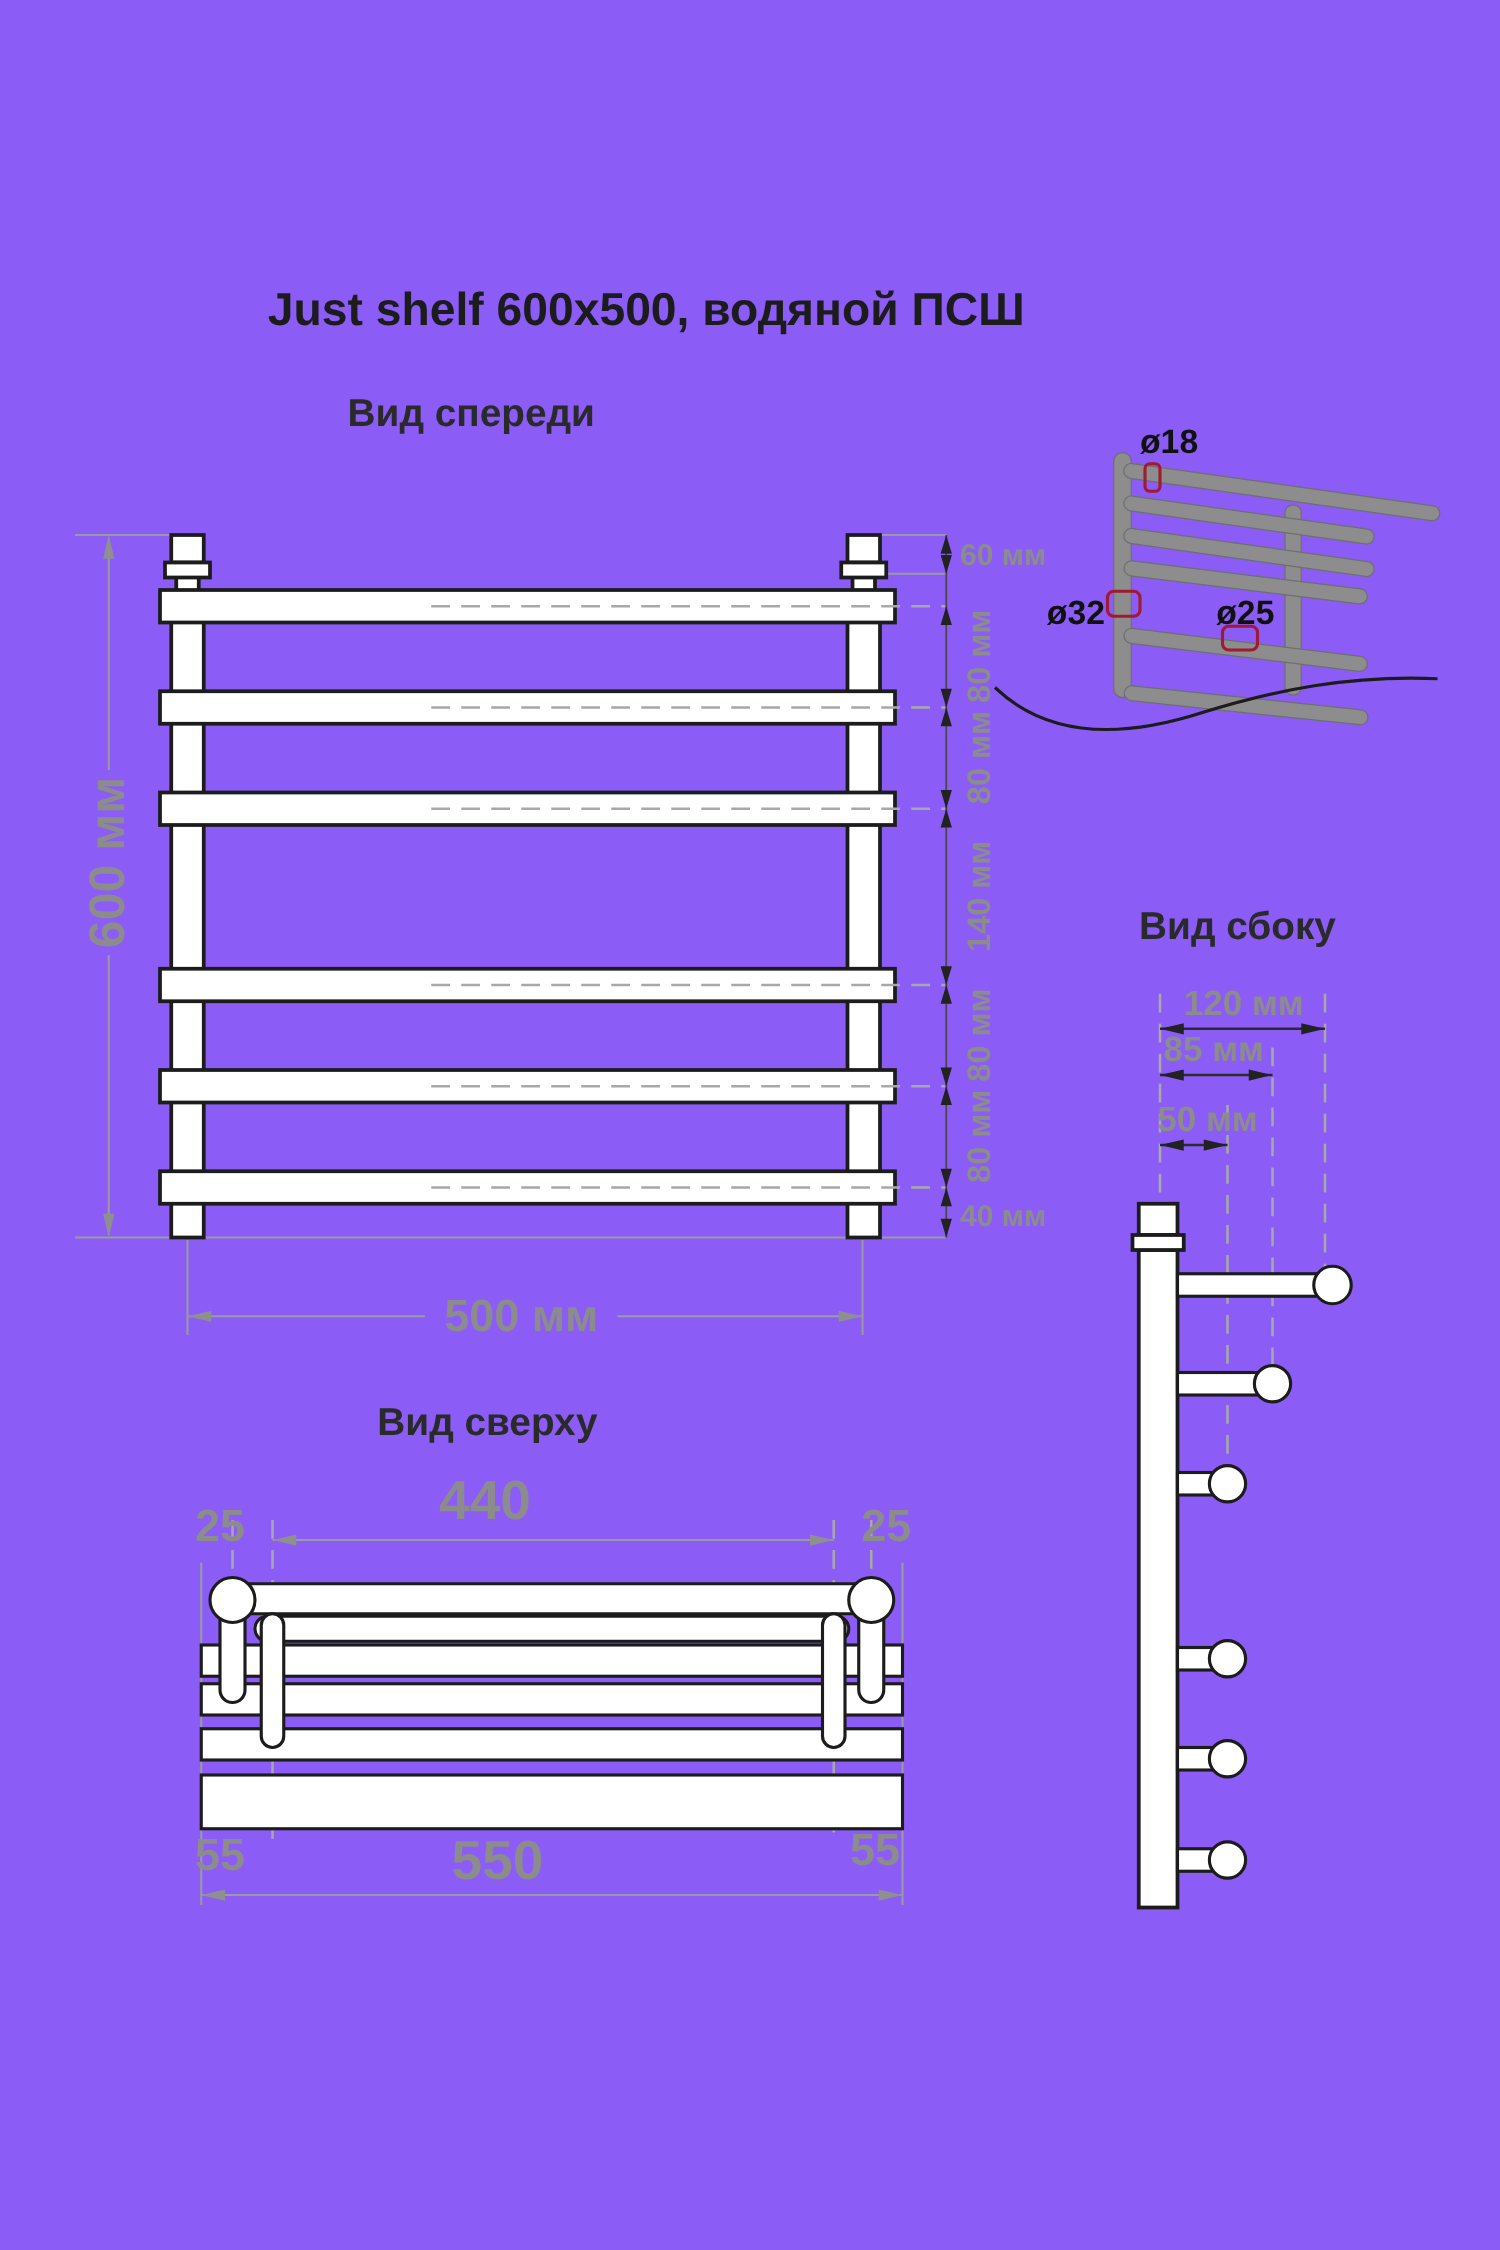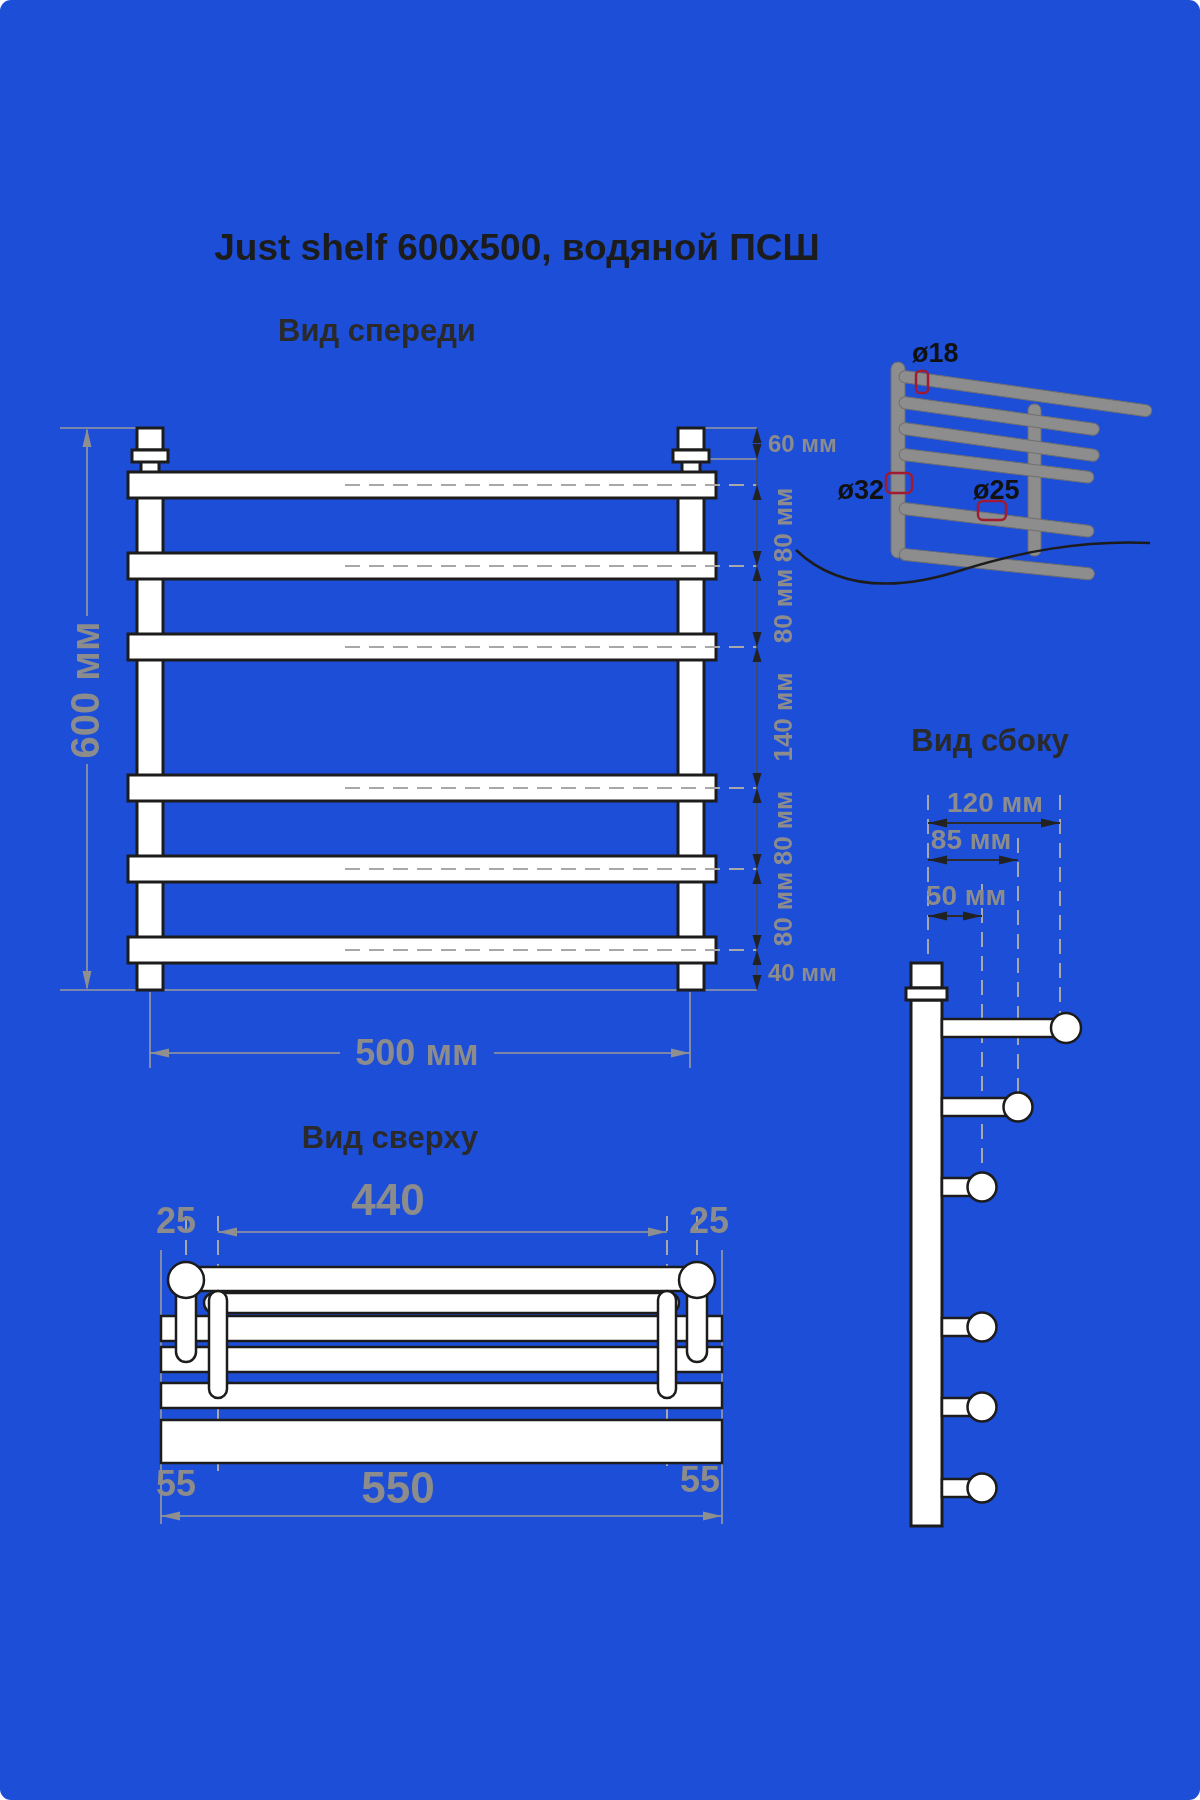--- a/index.html
+++ b/index.html
@@ -1,17 +1,17 @@
 <!DOCTYPE html>
 <html><head>
 <meta charset="utf-8">
 <style>
   html,body{margin:0;padding:0;background:#ffffff;}
-  .canvas{position:relative;width:1200px;height:1800px;background:#1d4ed8;overflow:hidden;
-          font-family:"Liberation Sans","DejaVu Sans",sans-serif;border-radius:11px;}
+  .canvas{position:relative;width:1200px;height:1800px;background:#8b5cf6;overflow:hidden;
+          font-family:"Liberation Sans","DejaVu Sans",sans-serif;}
   svg text{font-family:"Liberation Sans","DejaVu Sans",sans-serif;font-weight:bold;}
   .t-main{font-size:37px;fill:#1c1c1c;}
   .t-view{font-size:31px;fill:#2a2a2a;}
   .t-big{font-size:42px;fill:#8c8c8c;}
   .t-mid{font-size:36px;fill:#8c8c8c;}
   .t-dim{font-size:26px;fill:#8c8c8c;}
   .t-dimsm{font-size:24px;fill:#8c8c8c;}
   .t-dia{font-size:27px;fill:#111111;}
   .ln-blk{stroke:#1c1c1c;stroke-width:3;fill:#ffffff;}
   .ln-blk2{stroke:#1c1c1c;stroke-width:2.5;fill:#ffffff;}

